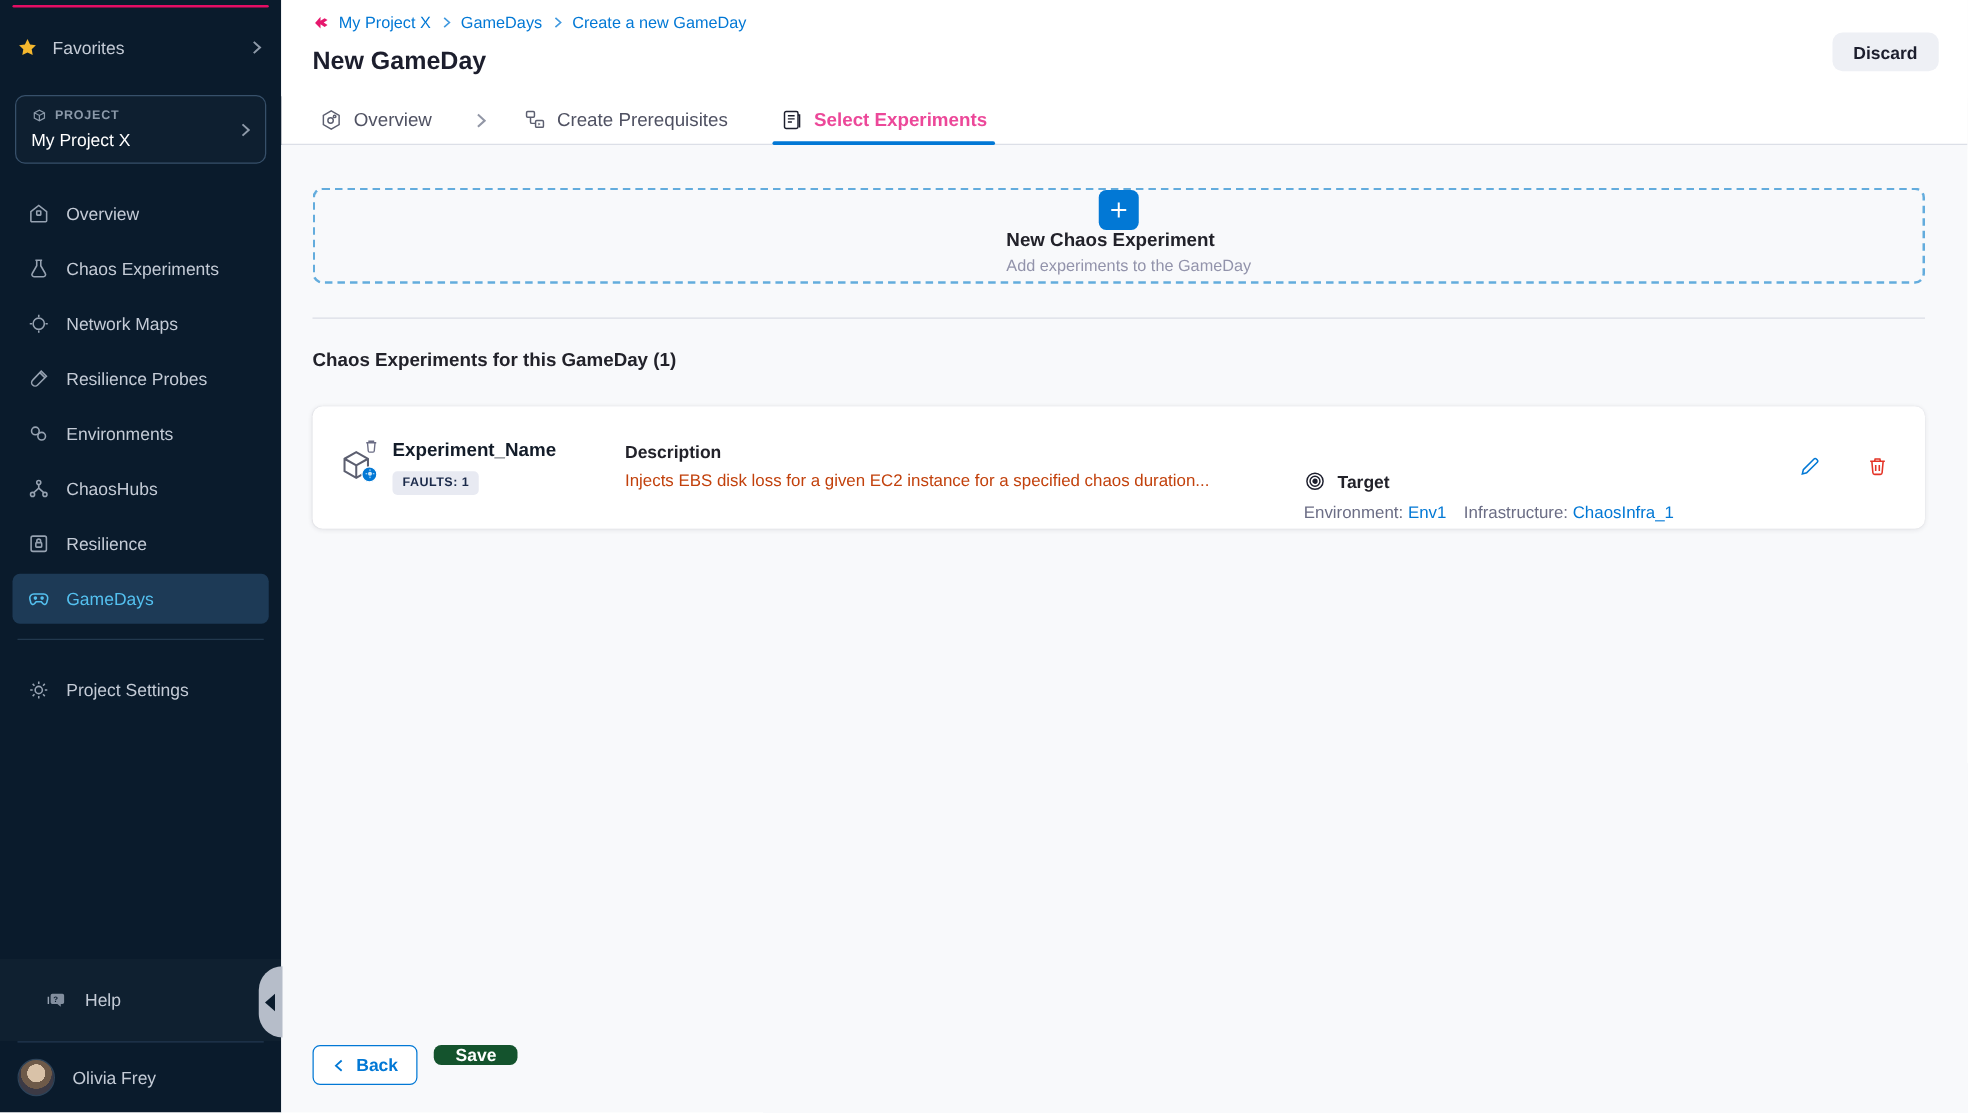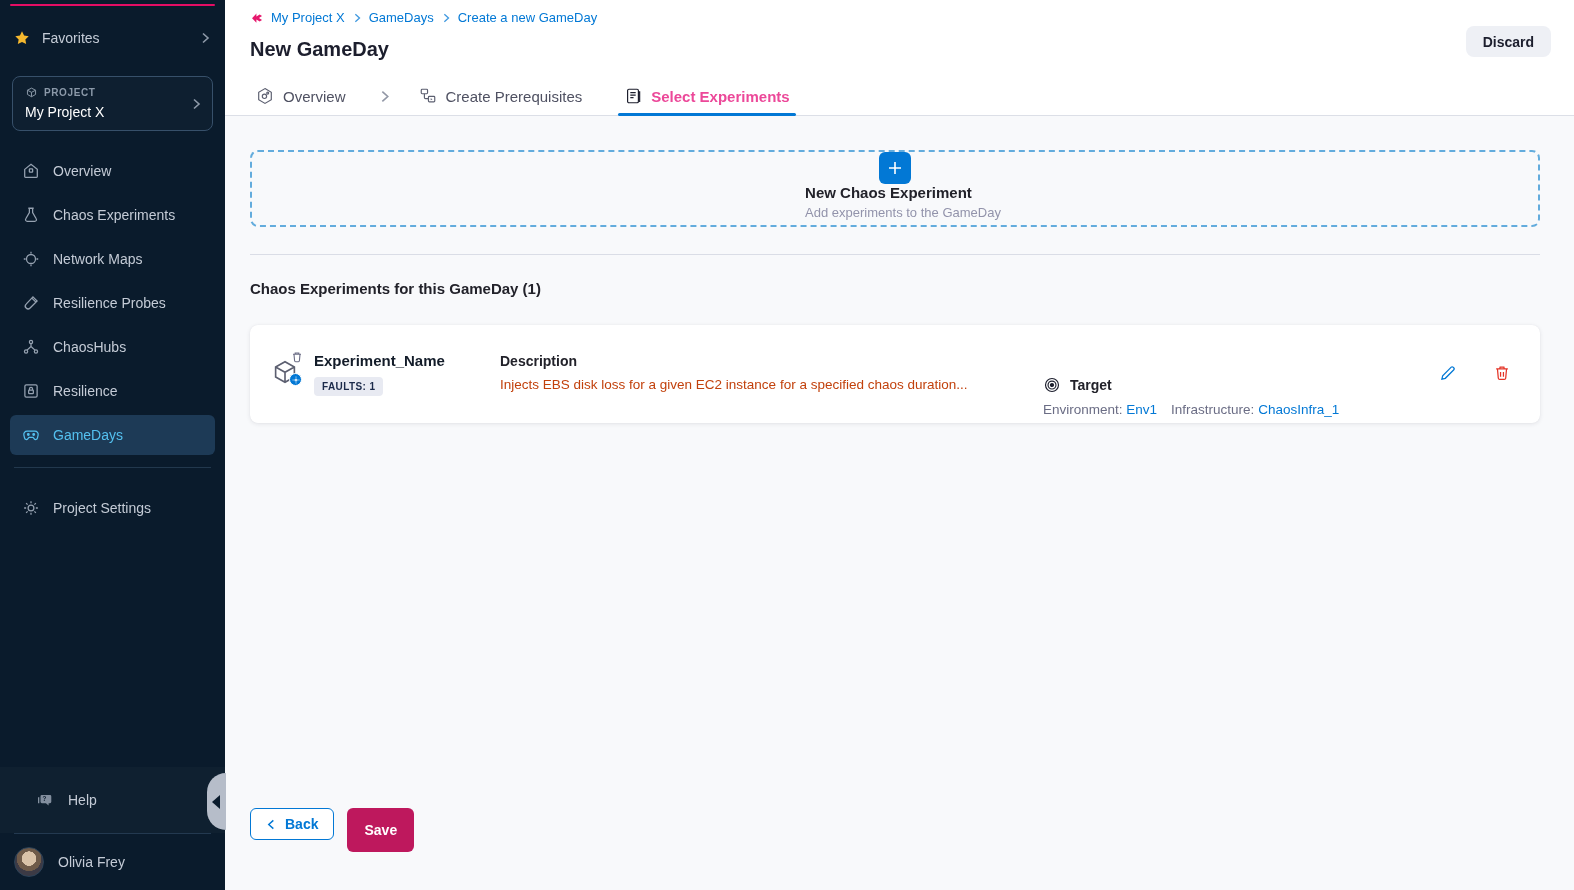--- a/index.html
+++ b/index.html
@@ -102,24 +102,24 @@
   .target-head svg { width:18px; height:18px; color:#1c1e2d; }
   .target-label { font-size:14px; font-weight:700; color:#22222a; }
   .target-meta { margin-top:8px; font-size:13.5px; color:#6b6d85; display:flex; gap:14px; white-space:nowrap; }
   .target-meta a { color:#0278d5; text-decoration:none; cursor:pointer; }
 
   .exp-actions { margin-left:auto; display:flex; align-items:center; gap:34px; padding-right:4px; }
   .icon-btn { background:none; border:none; cursor:pointer; width:20px; height:20px; padding:0; }
   .icon-btn.edit svg { width:18px; height:18px; color:#0278d5; }
   .icon-btn.delete svg { width:18px; height:18px; color:#e43326; }
 
-  .footer-actions { position:absolute; left:25px; bottom:38px; display:flex; gap:13px; }
+  .footer-actions { position:absolute; left:25px; bottom:22px; display:flex; gap:13px; }
   .back-btn { display:flex; align-items:center; gap:8px; height:32px; padding:0 15px; background:#fff; border:1px solid #0278d5; border-radius:6px; color:#0278d5; font-size:14px; font-weight:700; cursor:pointer; font-family:inherit; }
   .back-btn svg { width:11px; height:11px; }
-  .save-btn { height:44px; padding:0 17px; background:#be185d; border:none; border-radius:6px; color:#fff; font-size:14px; font-weight:700; cursor:pointer; font-family:inherit; }
+  .save-btn { height:16px; padding:0 17px; background:#14532d; border:none; border-radius:6px; color:#fff; font-size:14px; font-weight:700; cursor:pointer; font-family:inherit; }
 </style>
 </head>
 <body>
 
 <div class="app">
 
   <aside class="sidebar">
     <div class="brand-underline"></div>
 
     <div class="favorites-row">
@@ -164,20 +164,27 @@
           <circle cx="10" cy="10" r="5"></circle>
             <path d="M10 2v2M10 16v2M2 10h2M16 10h2"></path>
         </svg>
         <span class="lbl">Network Maps</span>
       </div>
       <div class="nav-item">
         <svg viewBox="0 0 20 20" fill="none" stroke="currentColor" stroke-width="1.4">
           <path d="M12.2 3.2 16.8 7.8 9 15.6a3.1 3.1 0 0 1-4.4-4.4zM11 4.6l4.4 4.4"></path>
         </svg>
         <span class="lbl">Resilience Probes</span>
+      </div>
+      <div class="nav-item">
+        <svg viewBox="0 0 20 20" fill="none" stroke="currentColor" stroke-width="1.4">
+          <circle cx="7" cy="7.5" r="3.4"></circle>
+            <circle cx="12.6" cy="12.2" r="3.4"></circle>
+        </svg>
+        <span class="lbl">Environments</span>
       </div>
       <div class="nav-item">
         <svg viewBox="0 0 20 20" fill="none" stroke="currentColor" stroke-width="1.4">
           <circle cx="10" cy="4.5" r="1.8"></circle>
             <circle cx="4.5" cy="15" r="1.8"></circle>
             <circle cx="15.5" cy="15" r="1.8"></circle>
           <path d="M10 6.3v3.2M10 9.5l-4.4 4M10 9.5l4.4 4"></path>
         </svg>
         <span class="lbl">ChaosHubs</span>
       </div>

